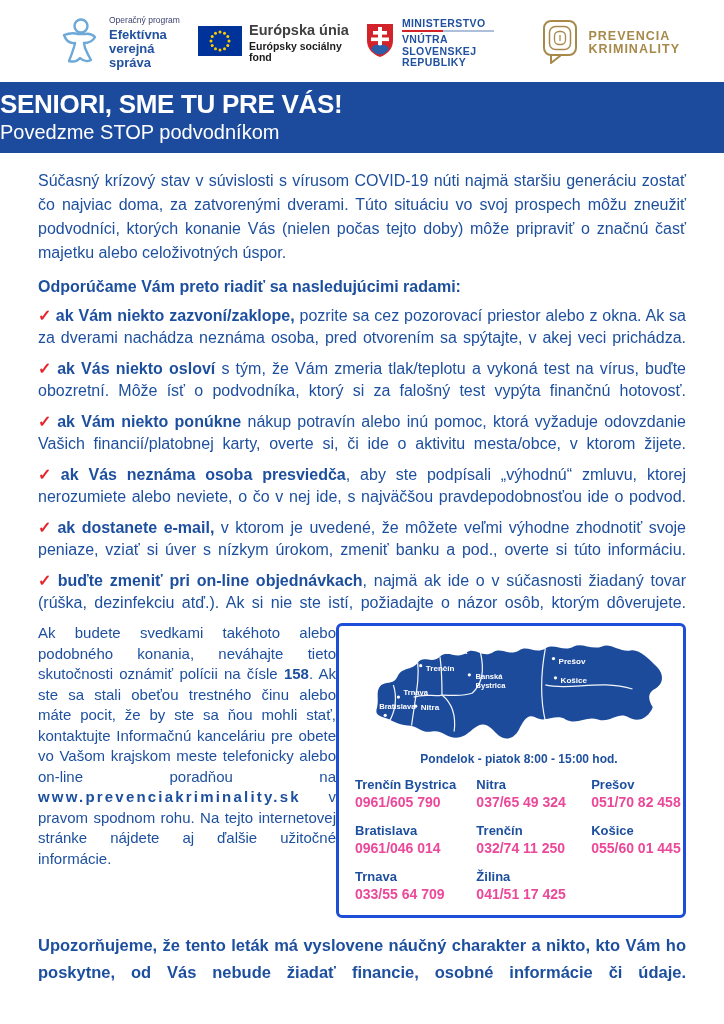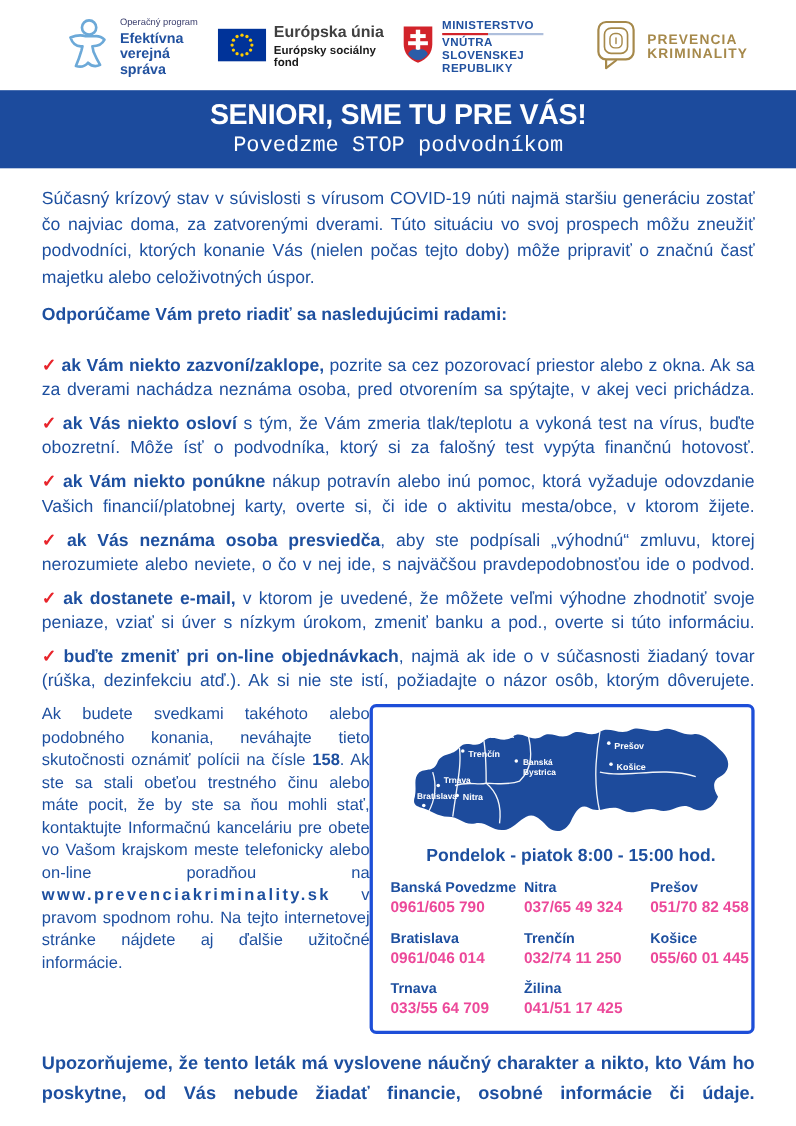--- a/index.html
+++ b/index.html
@@ -21,44 +21,44 @@
   .opevs-small { font-size:8.5px; color:#3b3f6e; margin-bottom:2px;}
   .opevs-big { font-size:13px; font-weight:bold; color:#21519f; }
   .eu-title { font-size:14.5px; font-weight:bold; color:#404040; margin-bottom:2px;}
   .eu-sub { font-size:10.5px; font-weight:bold; color:#1a1a1a; }
   .minv-line { font-size:10.5px; font-weight:bold; color:#21519f; letter-spacing:.4px; }
   .minv-rule { height:2px; width:92px; margin:1.5px 0 2px 0;
     background:linear-gradient(to right,#d2232a 0 45%,#aebfdc 45% 100%); }
   .pk-line { font-size:12.5px; font-weight:bold; color:#a6894b; letter-spacing:1px; }
   
   .banner {
-    background:#1c4b9d; color:#fff; text-align:center;
+    background:#1c4b9d; color:#fff; 
     padding:7px 0 9px 0;
   }
   .banner-title { font-size:26px; font-weight:bold; letter-spacing:-0.3px; }
-  .banner-sub { font-size:20px; margin-top:1px;font-family:Liberation Mono, monospace; }
+  .banner-sub { font-size:20px; margin-top:1px; }
   
   .main { padding:16px 38px 0 38px; }
   .intro { font-size:16px; line-height:24px; text-align:justify; }
   .advice-heading { font-size:16px; font-weight:bold; margin-top:13px; }
-  .bullets { margin-top:26px; }
+  .bullets { margin-top:9px; }
   .bullet { font-size:16px; line-height:22px; text-align:justify; text-align-last:justify; margin-bottom:9px; }
   .check { color:#e8242b; font-weight:bold; padding-right:4px; }
   .blead { font-weight:bold; }
   
   .twocol { display:flex; margin-top:6px; }
   .report { width:298px; font-size:15px; line-height:20.5px; text-align:justify; }
   .report b { font-weight:bold; }
   .report-url { font-weight:bold; letter-spacing:2.2px; white-space:nowrap; }
   .contact-box {
     flex:1; border:3px solid #1d4ed8; border-radius:6px;
     padding:8px 0 12px 16px; min-height:244px;
   }
   .mapwrap { text-align:center; }
-  .schedule { font-size:16px; font-weight:bold; text-align:center; margin-top:2px; }
+  .schedule { font-size:12px; font-weight:bold; text-align:center; margin-top:2px; }
   .contacts {
     margin-top:11px;
     display:grid; grid-template-columns:37% 35% 28%; row-gap:12px;
   }
   .city { font-size:13px; font-weight:bold; color:#1d4f9f; line-height:1.2; }
   .phone { font-size:14px; font-weight:bold; color:#ec4899; line-height:1.25; margin-top:1px; }
   
   .warning { margin-top:14px; font-size:16.5px; font-weight:bold;
     line-height:27px; text-align:justify; text-align-last:justify; }
   svg text { font-family:"Liberation Sans", sans-serif; }
@@ -200,21 +200,21 @@
             <text x="12" y="74" font-size="7.5">Bratislava</text>
               <circle cx="18" cy="80" r="1.6"></circle>
             <circle cx="48" cy="71" r="1.6"></circle>
               <text x="53" y="75">Nitra</text>
           </g>
         </svg>
       </div>
       <div class="schedule">Pondelok - piatok 8:00 - 15:00 hod.</div>
       <div class="contacts">
         <div>
-            <div class="city">Banská Povedzme</div>
+            <div class="city">Trenčín Bystrica</div>
             <div class="phone">0961/605 790</div>
           </div>
         <div>
             <div class="city">Nitra</div>
             <div class="phone">037/65 49 324</div>
           </div>
         <div>
             <div class="city">Prešov</div>
             <div class="phone">051/70 82 458</div>
           </div>

